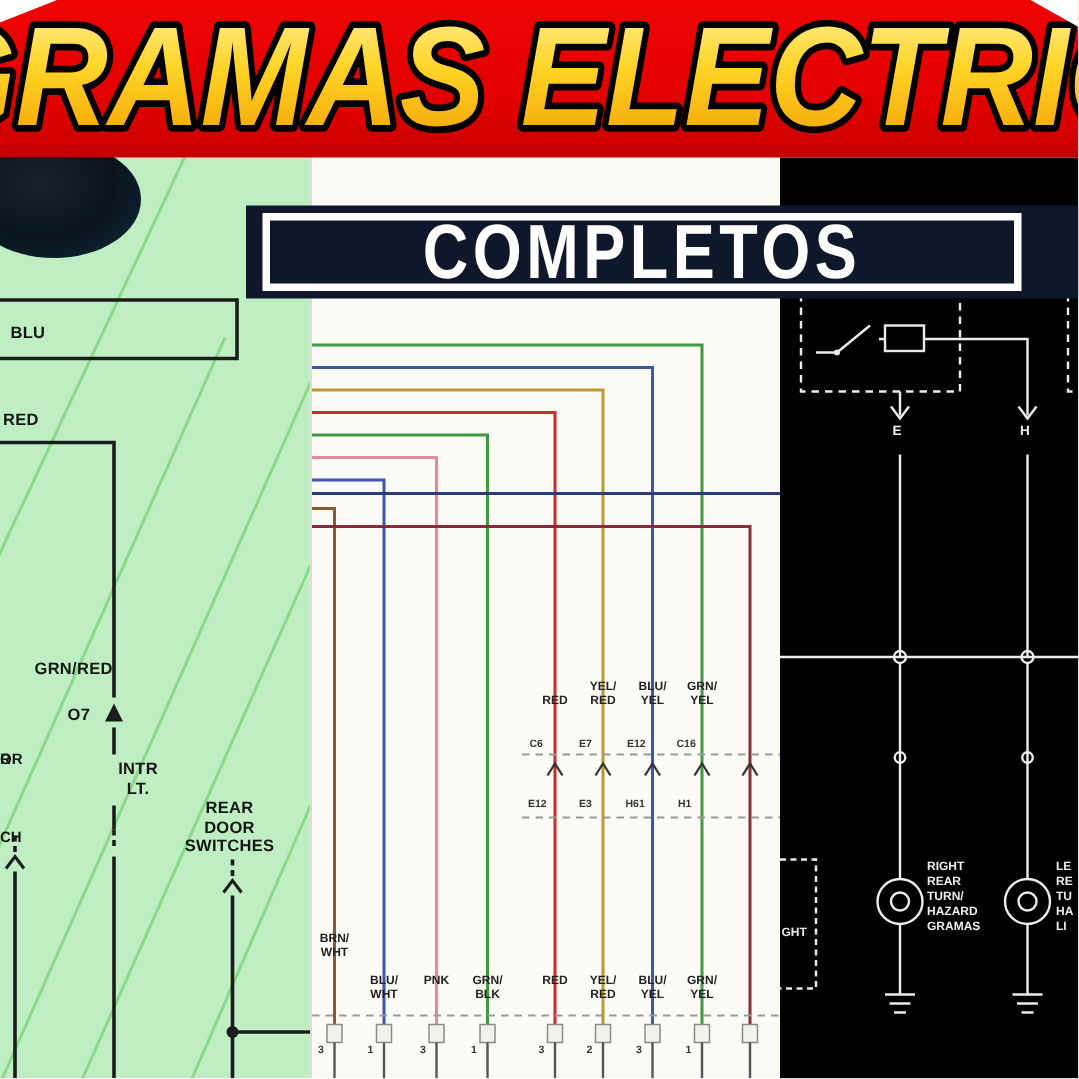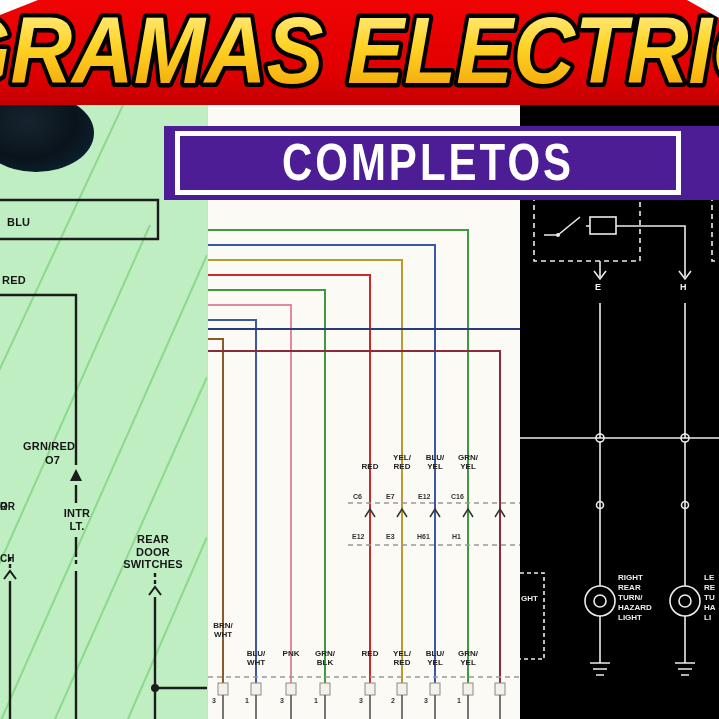--- a/index.html
+++ b/index.html
@@ -29,21 +29,21 @@
           background:linear-gradient(#f00303 0%,#e00000 70%,#c40000 100%)}
   .corner{position:absolute;background:#fff;z-index:7}
   #corner-tl{left:0;top:0;width:38px;height:15px;clip-path:polygon(0 0,100% 0,0 100%)}
   #corner-tr{right:0;top:0;width:32px;height:18px;clip-path:polygon(0 0,100% 0,100% 100%)}
 
   
   #blob{position:absolute;left:-22px;top:94px;width:116px;height:78px;border-radius:50%;z-index:3;
         background:radial-gradient(ellipse at 42% 36%,#16242f 0%,#0a131b 52%,#0c2332 82%,#175a7d 100%)}
 
   
-  #completos{position:absolute;left:164px;top:126px;width:555px;height:74px;background:#4c1d95;z-index:6}
+  #completos{position:absolute;left:164px;top:137px;width:555px;height:62px;background:#0f172a;z-index:6}
   #completos-frame{position:absolute;left:11px;top:5px;right:38px;bottom:5px;border:5px solid #fff;
                    display:flex;align-items:center;justify-content:center;overflow:hidden}
   #completos-label{color:#fff;font-weight:bold;font-size:42px;letter-spacing:3px;transform:scaleY(1.22);white-space:nowrap}
 </style>
 </head>
 <body>
 
 <div id="stage">
 
   <div class="panel" id="panel-green">
@@ -71,22 +71,22 @@
       <polygon points="70,376 82,376 76,364" fill="#1c1c1c"></polygon>
       <g stroke="#1c1c1c" stroke-width="2" fill="none">
         <path d="M149,490 L155,482 L161,490"></path>
         <path d="M4,474 L10,466 L16,474"></path>
       </g>
       <circle cx="155" cy="583" r="4" fill="#1c1c1c"></circle>
     </svg>
     <span class="lbl g-lbl" style="left:7px;top:111px">BLU</span>
     <span class="lbl g-lbl" style="left:2px;top:169px">RED</span>
     <span class="lbl g-lbl" style="left:23px;top:335px">GRN/RED</span>
-    <span class="lbl g-lbl" style="left:45px;top:349px">O7</span>
-    <span class="lbl g-lbl ctr" style="left:56px;top:402px;width:42px">INTR
+    <span class="lbl g-lbl" style="left:45px;top:366px">O7</span>
+    <span class="lbl g-lbl ctr" style="left:71px;top:402px;width:42px">INTR
 LT.</span>
     <span class="lbl g-lbl ctr" style="left:112px;top:428px;width:82px">REAR
 DOOR
 SWITCHES</span>
     <span class="lbl g-frag" style="left:0;top:396px">R</span>
     <span class="lbl g-frag" style="left:0;top:396px">OR</span>
     <span class="lbl g-frag" style="left:0;top:448px">CH</span>
   </div>
 
   <div class="panel" id="panel-mid">
@@ -222,27 +222,27 @@
         <rect x="192" y="86" width="34" height="70" stroke-dasharray="5,4"></rect>
       </g>
       <circle cx="38" cy="130" r="2" fill="#ececec"></circle>
     </svg>
     <span class="lbl b-term" style="left:75px;top:177px">E</span>
     <span class="lbl b-term" style="left:160px;top:177px">H</span>
     <span class="lbl b-lbl" style="left:98px;top:468px;width:56px">RIGHT
 REAR
 TURN/
 HAZARD
-LIGHT</span>
+GRAMAS</span>
     <span class="lbl b-lbl" style="left:184px;top:468px;width:30px">LE
 RE
 TU
 HA
 LI</span>
-    <span class="lbl b-lbl" style="left:1px;top:489px">GHT</span>
+    <span class="lbl b-lbl" style="left:1px;top:512px">GHT</span>
   </div>
 
   <div id="blob"></div>
 
   <div id="banner">
     <svg width="719" height="105" viewBox="0 0 719 105">
       <defs>
         <linearGradient id="gold" x1="0" y1="0" x2="0" y2="1">
           <stop offset="0" stop-color="#fff3a0"></stop>
           <stop offset="0.45" stop-color="#ffd427"></stop>

